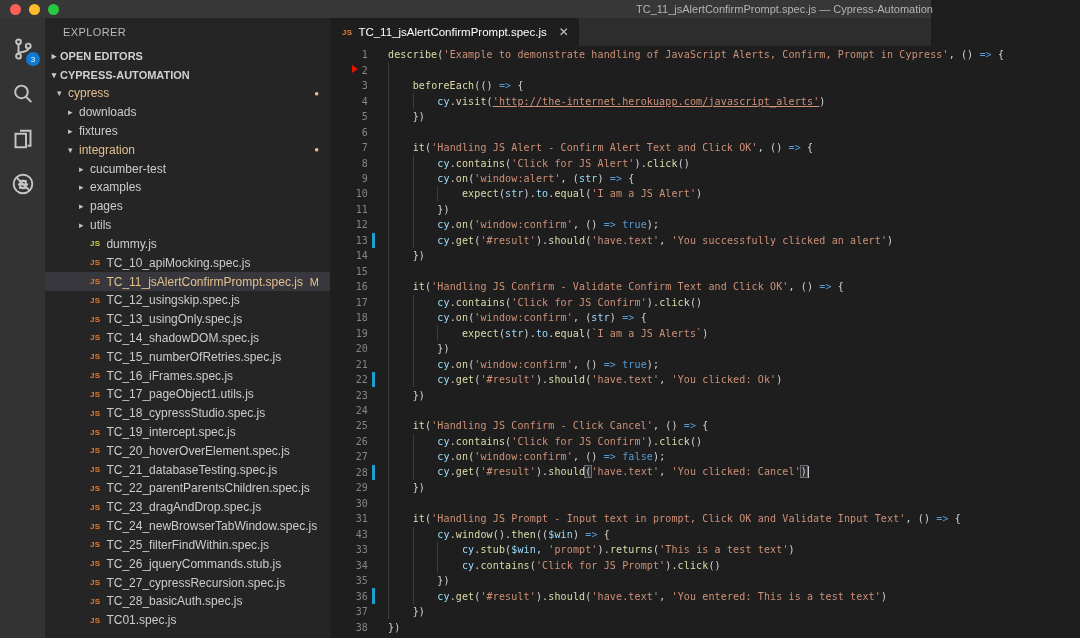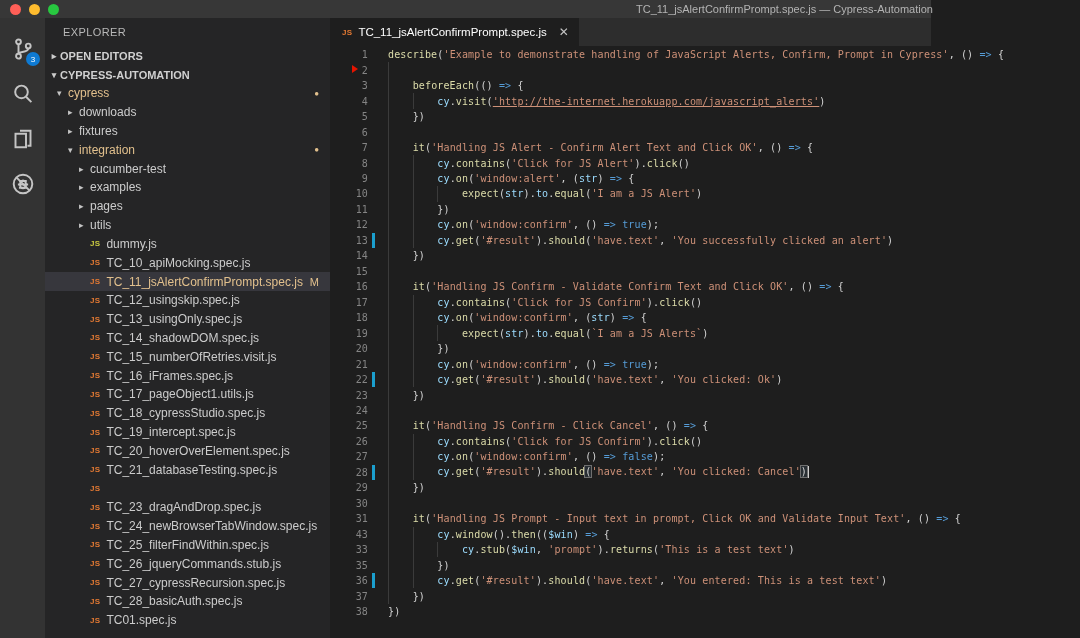--- a/index.html
+++ b/index.html
@@ -187,21 +187,21 @@
             <span class="tlabel">TC_13_usingOnly.spec.js</span>
           </div>
           <div class="trow" style="padding-left: 34px;">
             <span class="arrow"></span>
             <span class="jsicon js-orange">JS</span>
             <span class="tlabel">TC_14_shadowDOM.spec.js</span>
           </div>
           <div class="trow" style="padding-left: 34px;">
             <span class="arrow"></span>
             <span class="jsicon js-orange">JS</span>
-            <span class="tlabel">TC_15_numberOfRetries.visit.js</span>
+            <span class="tlabel">TC_15_numberOfRetries.spec.js</span>
           </div>
           <div class="trow" style="padding-left: 34px;">
             <span class="arrow"></span>
             <span class="jsicon js-orange">JS</span>
             <span class="tlabel">TC_16_iFrames.spec.js</span>
           </div>
           <div class="trow" style="padding-left: 34px;">
             <span class="arrow"></span>
             <span class="jsicon js-orange">JS</span>
             <span class="tlabel">TC_17_pageObject1.utils.js</span>
@@ -222,20 +222,21 @@
             <span class="tlabel">TC_20_hoverOverElement.spec.js</span>
           </div>
           <div class="trow" style="padding-left: 34px;">
             <span class="arrow"></span>
             <span class="jsicon js-orange">JS</span>
             <span class="tlabel">TC_21_databaseTesting.spec.js</span>
           </div>
           <div class="trow" style="padding-left: 34px;">
             <span class="arrow"></span>
             <span class="jsicon js-orange">JS</span>
+            <span class="tlabel">TC_22_parentParentsChildren.spec.js</span>
           </div>
           <div class="trow" style="padding-left: 34px;">
             <span class="arrow"></span>
             <span class="jsicon js-orange">JS</span>
             <span class="tlabel">TC_23_dragAndDrop.spec.js</span>
           </div>
           <div class="trow" style="padding-left: 34px;">
             <span class="arrow"></span>
             <span class="jsicon js-orange">JS</span>
             <span class="tlabel">TC_24_newBrowserTabWindow.spec.js</span>
@@ -496,20 +497,28 @@
           </div>
           <div class="cl">
             <span class="ln">33</span>
             <span class="gd"></span>
             <span class="guide" style="left: 58px;"></span>
             <span class="guide" style="left: 82.628px;"></span>
             <span class="guide" style="left: 107.256px;"></span>
             <span class="ct"><span class="tk-pun">            </span><span class="tk-var">cy</span><span class="tk-pun">.</span><span class="tk-fn">stub</span><span class="tk-pun">(</span><span class="tk-var">$win</span><span class="tk-pun">, </span><span class="tk-str">'prompt'</span><span class="tk-pun">).</span><span class="tk-fn">returns</span><span class="tk-pun">(</span><span class="tk-str">'This is a test text'</span><span class="tk-pun">)</span></span>
           </div>
           <div class="cl">
+            <span class="ln">34</span>
+            <span class="gd"></span>
+            <span class="guide" style="left: 58px;"></span>
+            <span class="guide" style="left: 82.628px;"></span>
+            <span class="guide" style="left: 107.256px;"></span>
+            <span class="ct"><span class="tk-pun">            </span><span class="tk-var">cy</span><span class="tk-pun">.</span><span class="tk-fn">contains</span><span class="tk-pun">(</span><span class="tk-str">'Click for JS Prompt'</span><span class="tk-pun">).</span><span class="tk-fn">click</span><span class="tk-pun">()</span></span>
+          </div>
+          <div class="cl">
             <span class="ln">35</span>
             <span class="gd"></span>
             <span class="guide" style="left: 58px;"></span>
             <span class="guide" style="left: 82.628px;"></span>
             <span class="ct"><span class="tk-pun">        })</span></span>
           </div>
           <div class="cl">
             <span class="ln">36</span>
             <span class="gd">
               <span class="gitbar"></span>

